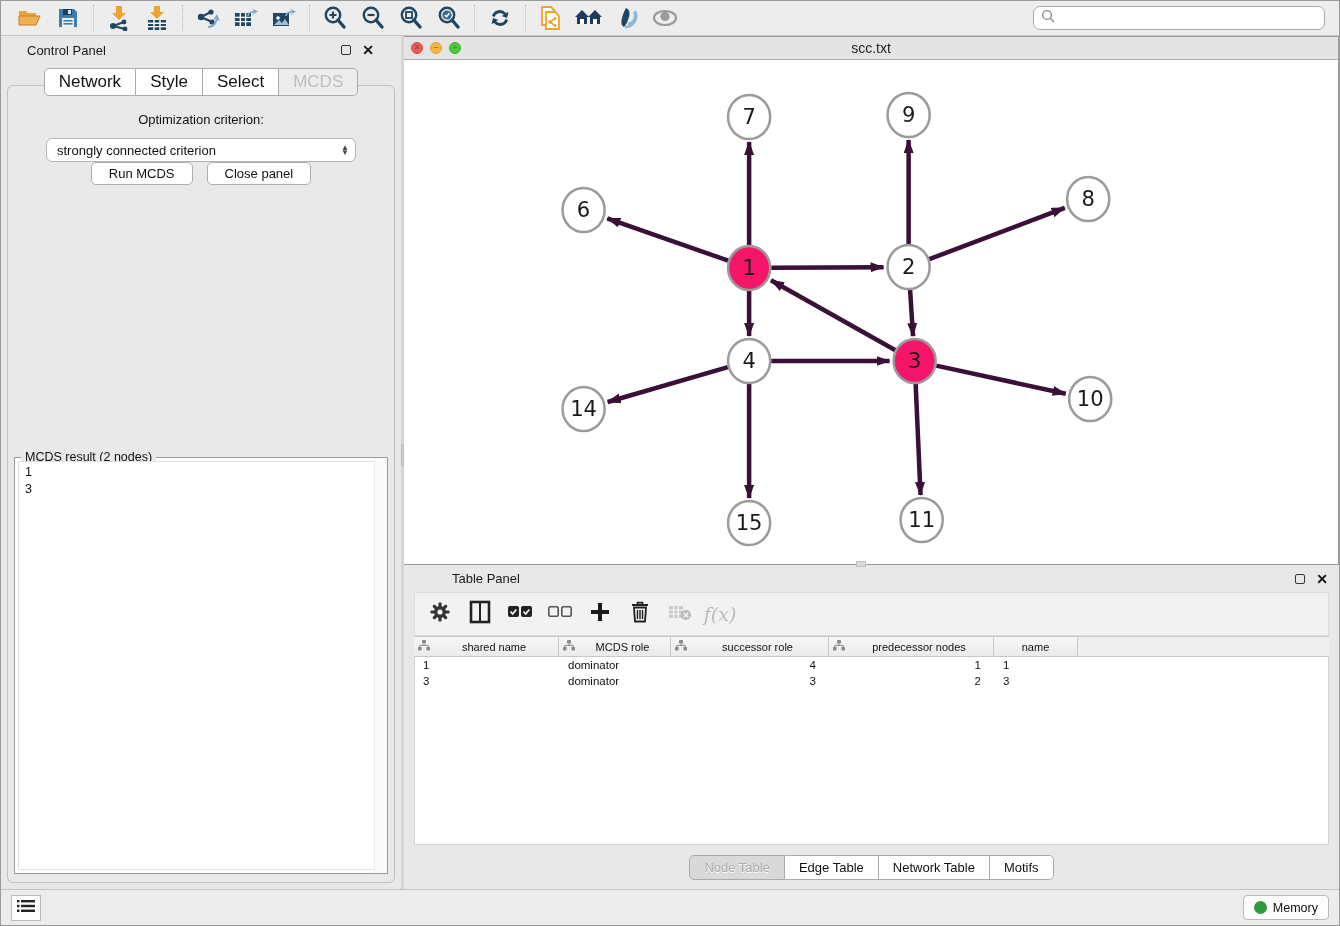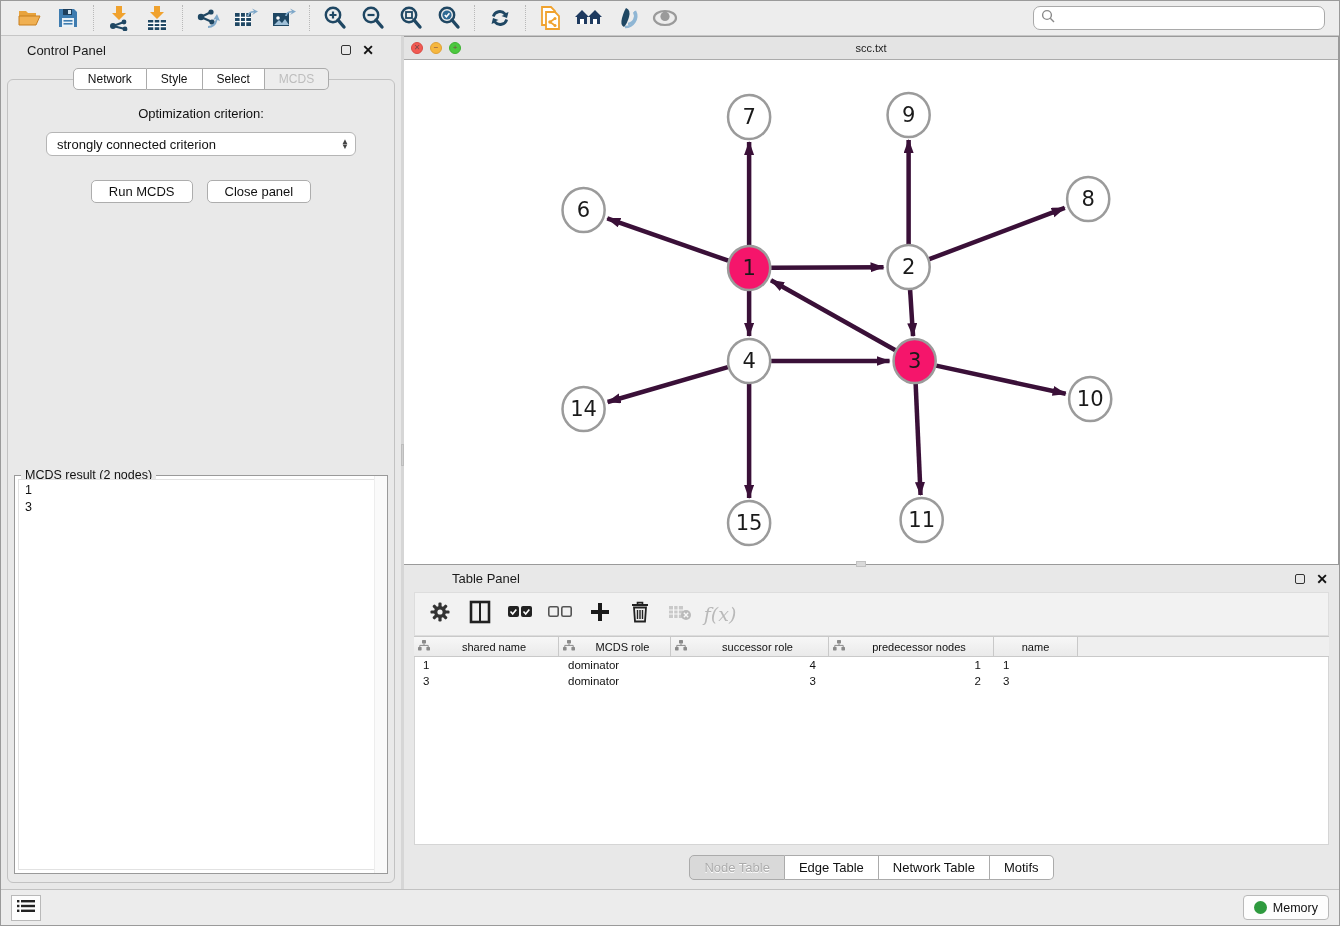--- a/index.html
+++ b/index.html
@@ -30,49 +30,49 @@
 
   
   .control-panel { width:403px; background:#E8E8E8; border-right:3px solid #D6D6D6; display:flex; flex-direction:column; position:relative; }
   .panel-header { height:28px; display:flex; align-items:center; padding:0 26px; font-size:13px; color:#1a1a1a; }
   .panel-header .spacer { flex:1; }
   .mini-btn { width:14px; height:14px; margin-left:8px; display:flex; align-items:center; justify-content:center; font-size:12px; color:#222; }
   .float-glyph { width:10px; height:10px; border:1.5px solid #333; border-radius:2px; }
   .close-glyph { font-weight:bold; font-size:14px; color:#111; }
 
   .seg-tabs { display:flex; justify-content:center; margin-top:4px; position:relative; z-index:2; }
-  .seg { border:1px solid #ABABAB; background:#fff; color:#111; font-size:12px; padding:3px 14px; border-left-width:0; }
+  .seg { border:1px solid #ABABAB; background:#fff; color:#111; font-size:17px; padding:3px 14px; border-left-width:0; }
   .seg:first-child { border-left-width:1px; border-radius:5px 0 0 5px; }
   .seg:last-child { border-radius:0 5px 5px 0; }
   .seg.selected { background:#EDEDED; color:#BDBDBD; }
 
   .tab-pane { margin:-11px 6px 6px 6px; flex:1; background:#E9E9E9; border:1px solid #C2C2C2; border-radius:6px; padding-top:22px; display:flex; flex-direction:column; }
   .opt-label { text-align:center; font-size:13px; color:#111; margin-top:4px; }
   .select-row { margin:11px 38px 0 38px; }
   .mac-select { height:24px; background:#fff; border:1px solid #B5B5B5; border-radius:6px; display:flex; align-items:center; padding:0 6px 0 10px; font-size:13px; color:#111; }
   .mac-select .sel-label { flex:1; }
   .updown { display:flex; flex-direction:column; align-items:center; line-height:5px; font-size:8px; color:#444; }
-  .btn-row { display:flex; justify-content:center; gap:14px; margin-top:24px; }
+  .btn-row { display:flex; justify-content:center; gap:14px; margin-top:0; }
   .mac-btn { background:#fff; border:1px solid #ADADAD; border-radius:5px; font-size:13px; color:#111; padding:3px 17px; }
 
   .result-fieldset { margin:272px 6px 8px 6px; border:1px solid #9a9a9a; background:#fff; position:relative; flex:1; display:flex; flex-direction:column; }
   .result-legend { position:absolute; top:-8px; left:6px; background:#E9E9E9; padding:0 4px; font-size:12.5px; color:#111; }
   .result-area { flex:1; background:#fff; margin:3px; border:1px solid #E2E2E2; position:relative; font-size:12.5px; color:#111; padding:2px 6px; line-height:17px; white-space:pre; overflow:hidden; }
   .result-scrollbar { position:absolute; top:0; right:0; bottom:0; width:13px; background:#FAFAFA; border-left:1px solid #EDEDED; }
 
   .v-splitter-handle { position:absolute; right:-3px; top:408px; width:3px; height:22px; background:#CFCFCF; border:1px solid #BDBDBD; z-index:5; }
 
   
   .right-col { flex:1; display:flex; flex-direction:column; min-width:0; }
 
   
   .net-window { height:529px; border:1px solid #9a9a9a; border-left:none; display:flex; flex-direction:column; background:#fff; position:relative; }
   .net-titlebar { height:23px; background:#E4E4E4; border-bottom:1px solid #ABABAB; display:flex; align-items:center; position:relative; }
   .net-traffic { display:flex; gap:7px; margin-left:7px; }
-  .net-title { position:absolute; left:0; right:0; text-align:center; font-size:11px; color:#222; }
+  .net-title { position:absolute; left:0; right:0; text-align:center; font-size:14px; color:#222; }
   .net-canvas { flex:1; background:#fff; }
   .h-splitter-handle { position:absolute; bottom:-3px; left:452px; width:10px; height:6px; background:#D9D9D9; border:1px solid #C2C2C2; z-index:5; }
 
   
   .table-panel { flex:1; background:#E8E8E8; display:flex; flex-direction:column; min-height:0; }
   .tp-header { height:27px; display:flex; align-items:center; padding:0 10px; font-size:13px; color:#1a1a1a;margin-left:38px; }
   .tp-toolbar { margin:0 10px; height:44px; background:#F2F2F2; border:1px solid #DDDDDD; display:flex; align-items:center; gap:10px; padding:0 10px; }
   .tp-tool { width:30px; height:30px; display:flex; align-items:center; justify-content:center; }
   .fx-label { font-family:"DejaVu Serif", serif; font-style:italic; font-size:19px; color:#B9B9B9; }
 

